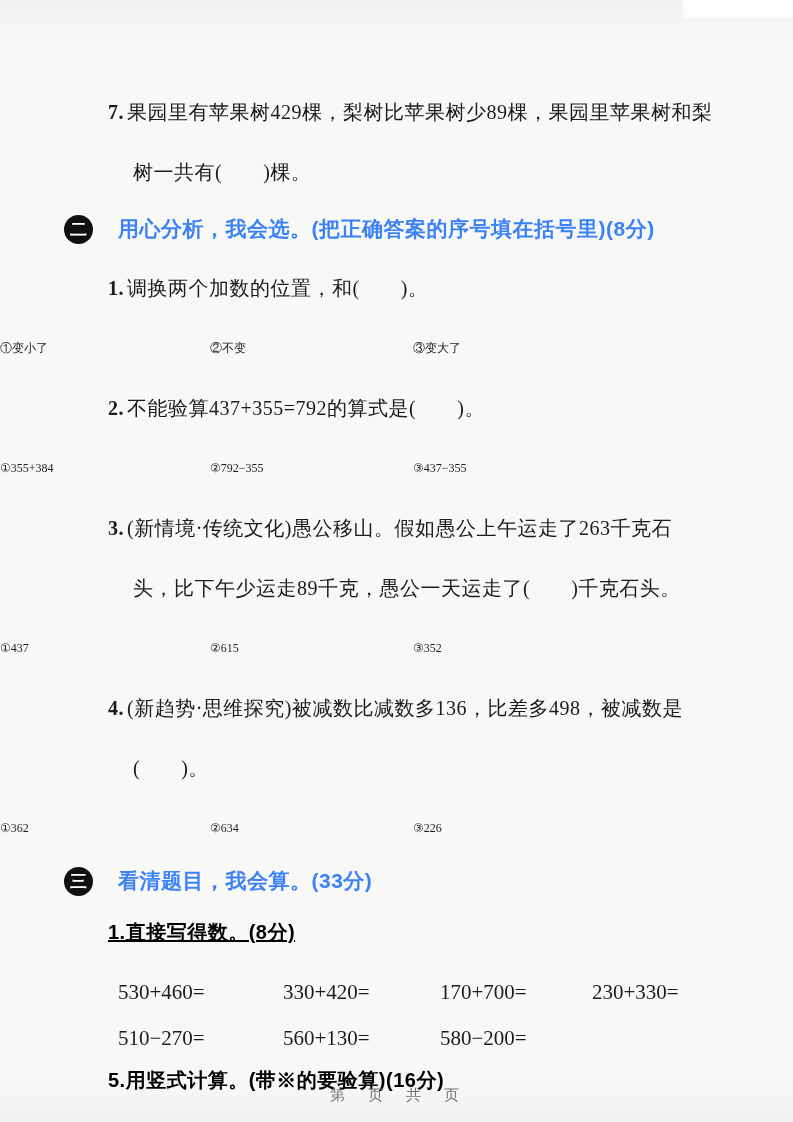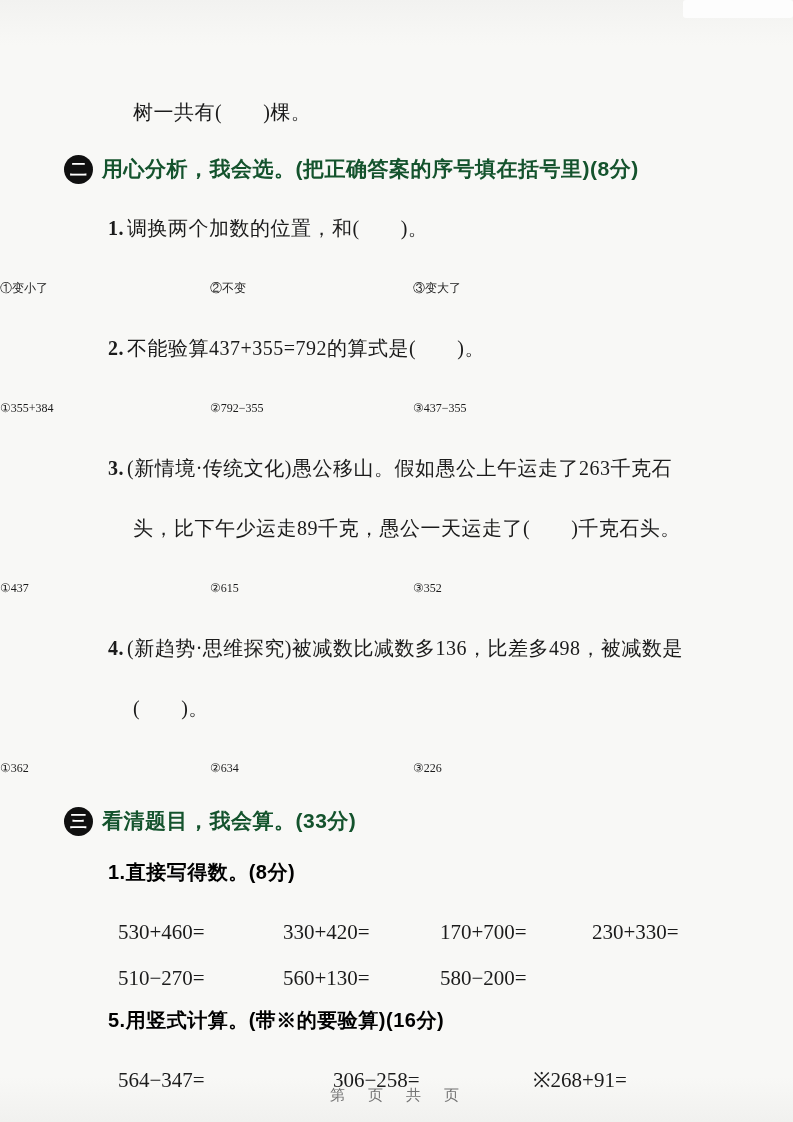--- a/index.html
+++ b/index.html
@@ -59,25 +59,25 @@
     background: #101010;
     color: #ffffff;
     font-family: "Liberation Sans", sans-serif;
     font-weight: bold;
     font-size: 17px;
     line-height: 29px;
     text-align: center;
     flex: 0 0 auto;
   }
   .sec-title {
-    margin: 0;
+    margin: 16px;
     font-family: "Liberation Sans", sans-serif;
     font-weight: bold;
     font-size: 21px;
-    color: #14532d;
+    color: #3b82f6;
     letter-spacing: 0.5px;
     white-space: nowrap;
   }
   .q-first { margin-top: 22px; }
   .opts {
     height: 40px;
     line-height: 40px;
     font-size: 12px;
     white-space: nowrap;
   }
@@ -90,21 +90,21 @@
     margin-left: 108px;
     height: 40px;
     line-height: 40px;
     font-family: "Liberation Sans", sans-serif;
     font-weight: bold;
     font-size: 20px;
     color: #000;
     letter-spacing: 0.5px;
     white-space: nowrap;
   }
-  .sub-label.first { margin-top: 14px; }
+  .sub-label.first { margin-top: 14px; text-decoration: underline; }
   .sub-label.second { margin-top: 2px; }
   .calc-row {
     margin-left: 118px;
     display: grid;
     grid-template-columns: 165px 157px 152px auto;
     height: 40px;
     line-height: 40px;
     font-size: 21px;
   }
   .calc-row.r1 { }
@@ -129,20 +129,21 @@
     letter-spacing: 4px;
   }
 </style>
 </head>
 <body>
 
 <div class="sheet">
   <div class="scan-artifact"></div>
 
   <div>
+    <p class="qline ml-num"><span class="qnum">7.</span><span class="qtext">果园里有苹果树429棵，梨树比苹果树少89棵，果园里苹果树和梨</span></p>
     <p class="qline ml-cont">树一共有(　　)棵。</p>
   </div>
 
   <div class="sec-header mt-two">
     <span class="badge">二</span>
     <h2 class="sec-title">用心分析，我会选。(把正确答案的序号填在括号里)(8分)</h2>
   </div>
 
   <div>
     <p class="qline ml-num q-first"><span class="qnum">1.</span><span class="qtext">调换两个加数的位置，和(　　)。</span></p>

